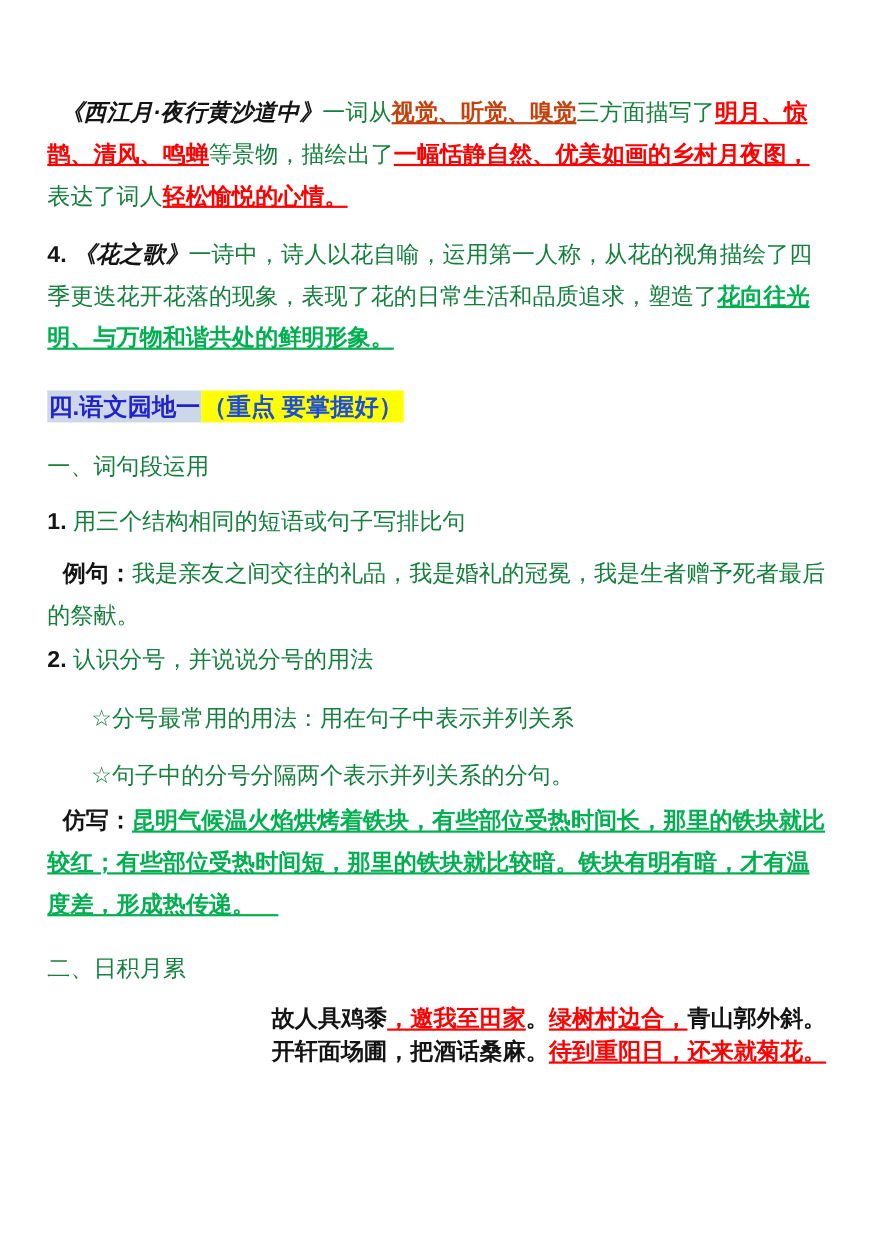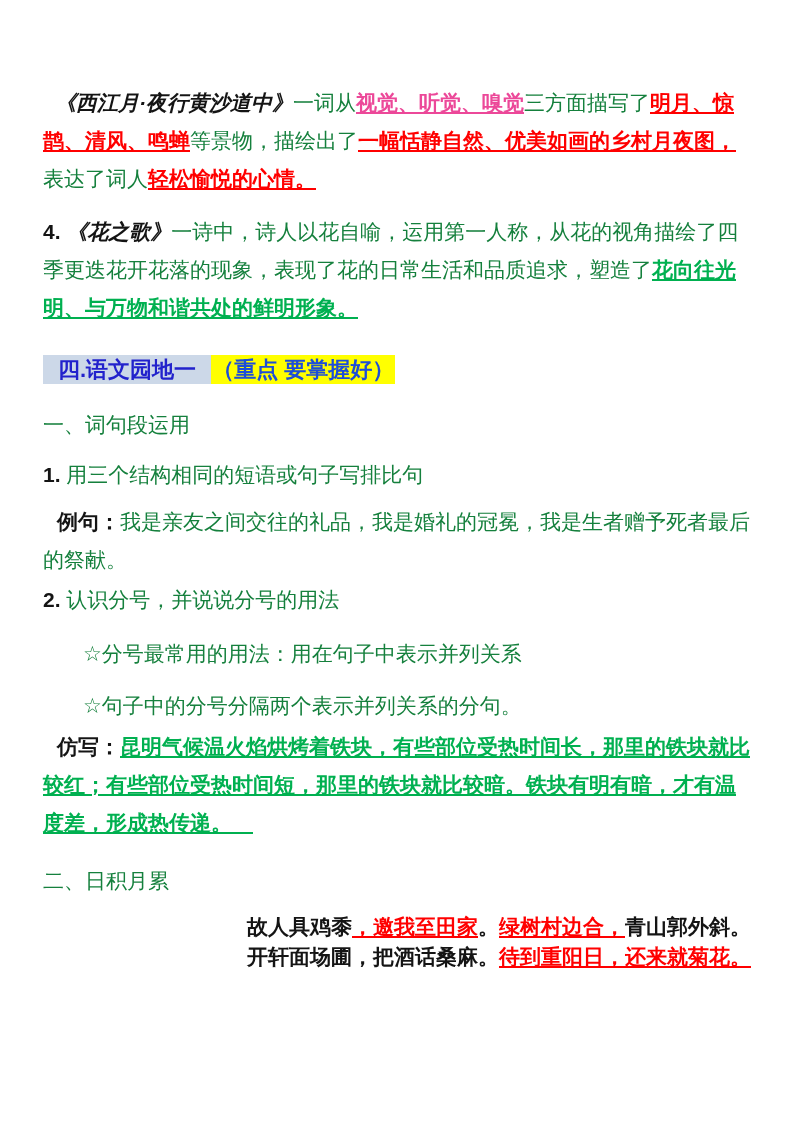--- a/index.html
+++ b/index.html
@@ -22,23 +22,23 @@
   .k-imitation{text-indent:14px;margin:0 0 20px;}
   .k-note{padding-left:40px;margin:0 0 4px;}
   .k-note2{padding-left:40px;margin:16px 0 14px;}
   .k-poem-title{text-align:center;margin:20px 0 16px;}
   .k-poem-line{text-align:right;line-height:1.45;margin:0;}
 
   .s-pl{color:#15803d;}
   .s-b{color:#141414;font-weight:bold;}
   .s-bi{color:#141414;font-weight:bold;font-style:italic;}
   .s-red{color:#ff0000;font-weight:bold;text-decoration:underline;}
-  .s-blue{color:#ec4899;font-weight:bold;text-decoration:underline;}
+  .s-blue{color:#c2410c;font-weight:bold;text-decoration:underline;}
   .s-green{color:#00b050;font-weight:bold;text-decoration:underline;}
-  .s-hblue{color:#2222cc;font-weight:bold;background:#ccd8e8;padding:2px 15px;}
+  .s-hblue{color:#2222cc;font-weight:bold;background:#ccd8e8;padding:2px 1px;}
   .s-hred{color:#1d4ed8;font-weight:bold;background:#ffff00;padding:2px 1px;}
 </style>
 </head>
 <body>
 
 <div class="page">
   <div id="doc">
       <div class="blk k-para-indent"><span class="s-bi">《西江月·夜行黄沙道中》</span><span class="s-pl">一词从</span><span class="s-blue">视觉、听觉、嗅觉</span><span class="s-pl">三方面描写了</span><span class="s-red">明月、惊鹊、清风、鸣蝉</span><span class="s-pl">等景物，描绘出了</span><span class="s-red">一幅恬静自然、优美如画的乡村月夜图，</span><span class="s-pl">表达了词人</span><span class="s-red">轻松愉悦的心情。</span></div>
       <div class="blk k-para"><span class="s-b">4.  </span><span class="s-bi">《花之歌》</span><span class="s-pl">一诗中，诗人以花自喻，运用第一人称，从花的视角描绘了四季更迭花开花落的现象，表现了花的日常生活和品质追求，塑造了</span><span class="s-green">花向往光明、与万物和谐共处的鲜明形象。</span></div>
       <div class="blk k-heading"><span class="s-hblue">四.语文园地一</span><span class="s-hred">（重点 要掌握好）</span></div>

